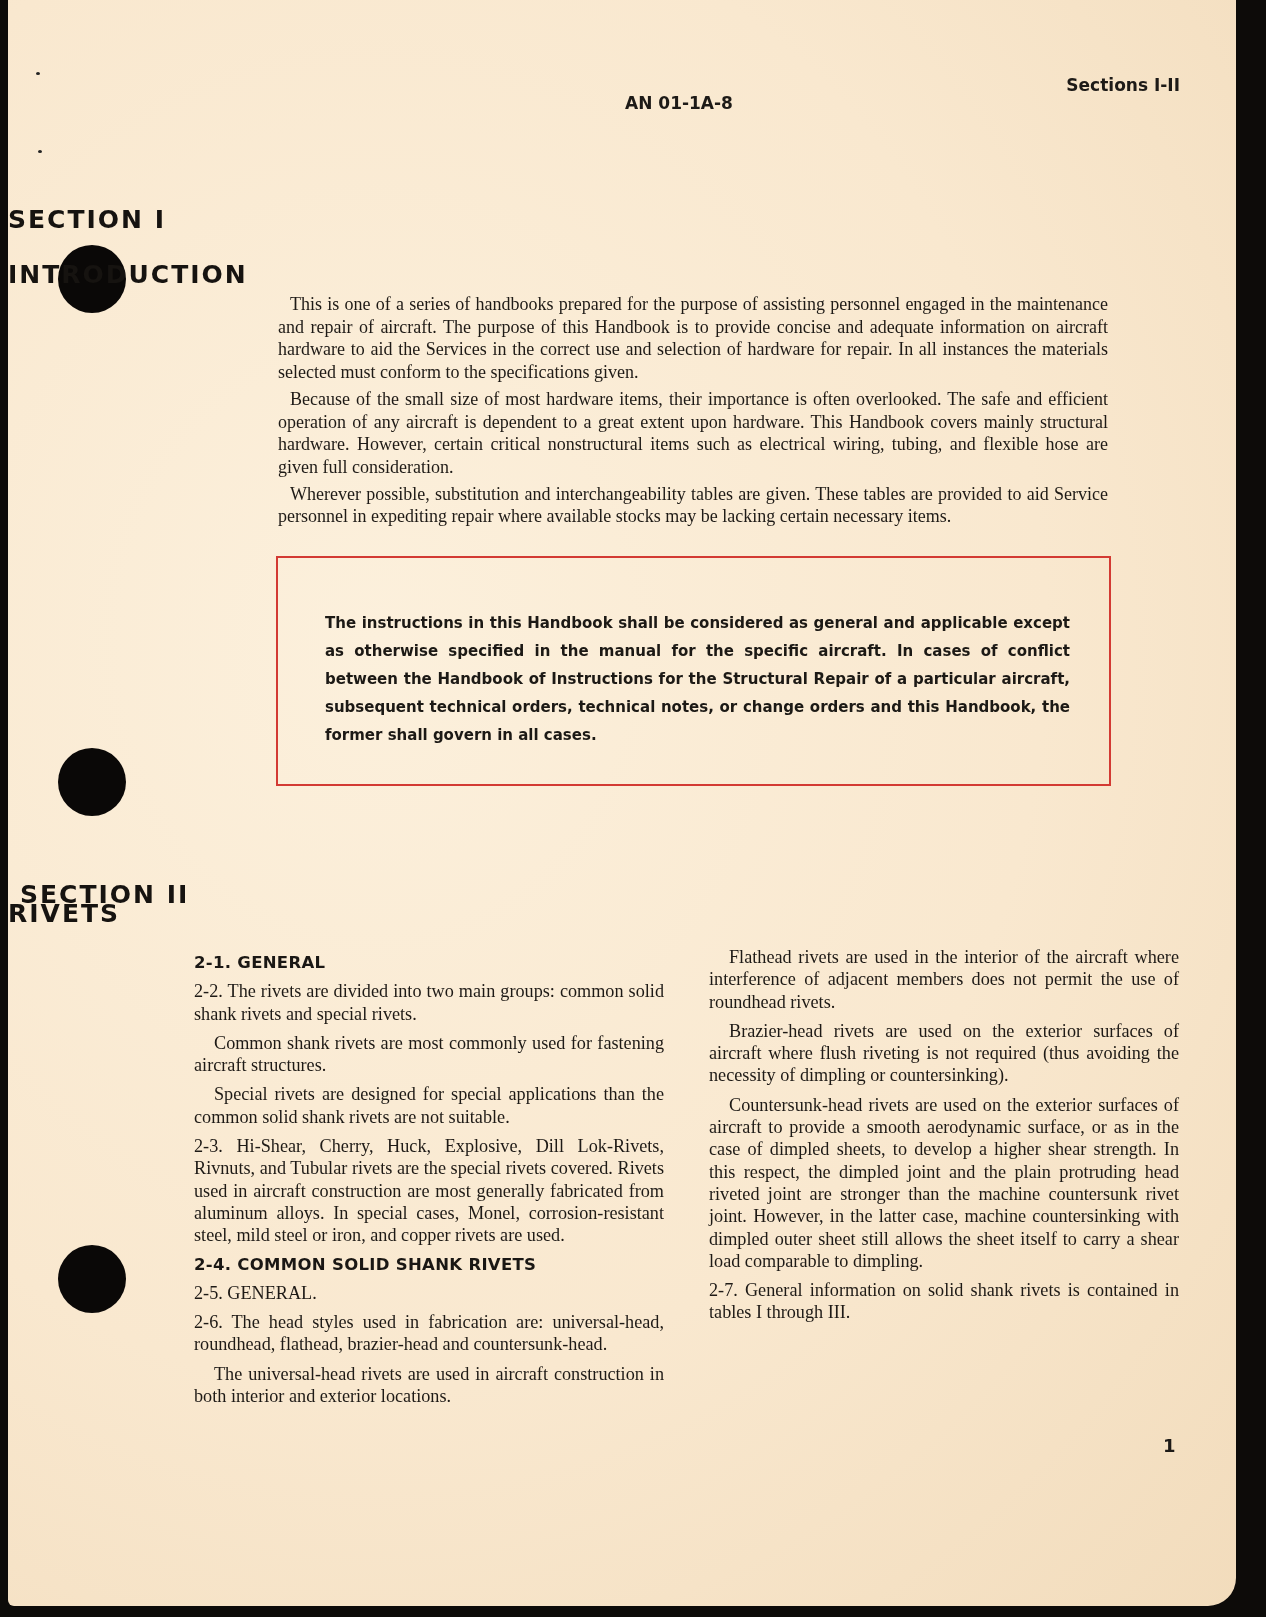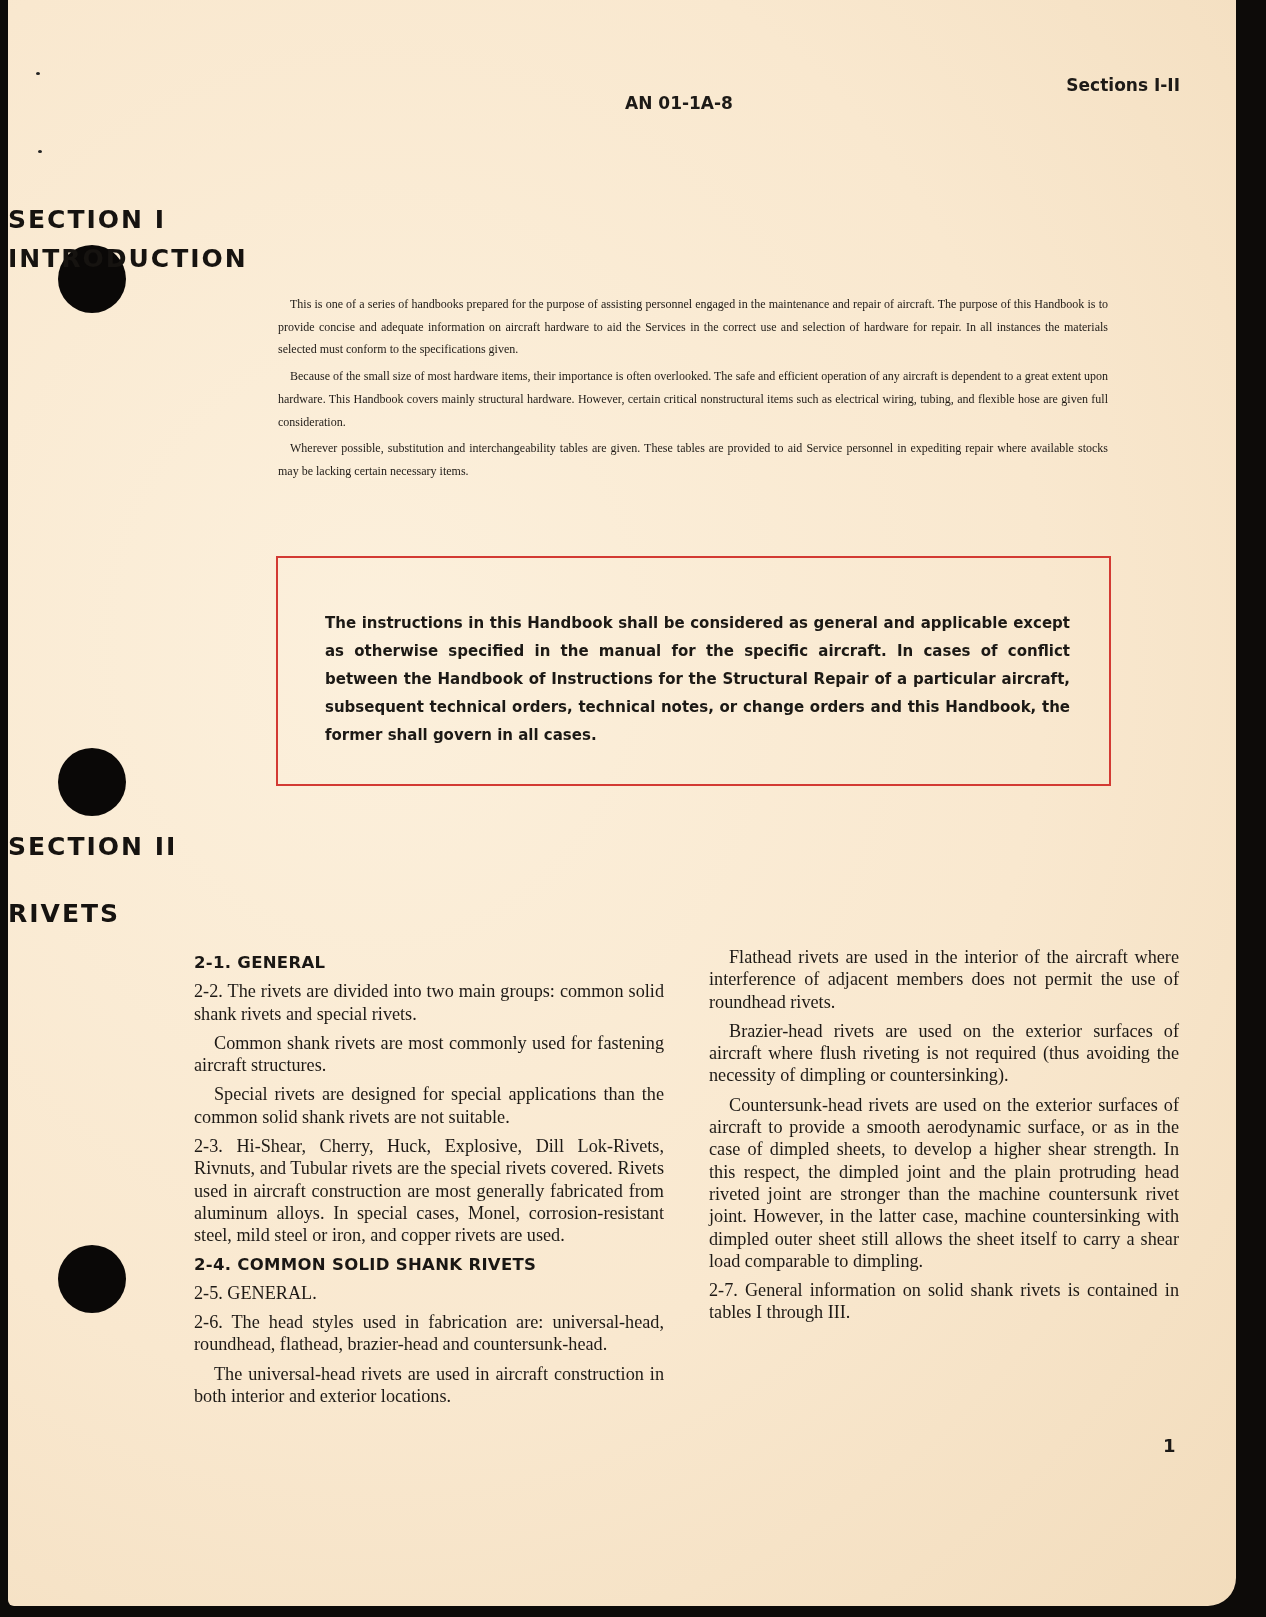--- a/index.html
+++ b/index.html
@@ -10,21 +10,21 @@
     position:absolute; left:8px; top:0; width:1228px; height:1606px;
     background: radial-gradient(ellipse at 30% 40%, #fcf0dc 0%, #f9e8cf 55%, #f2dcbc 100%);
     border-bottom-right-radius:28px;
     border-bottom-left-radius:6px;
   }
   .hole { position:absolute; width:68px; height:68px; border-radius:50%; background:#0a0807; left:50px; }
   .speck { position:absolute; width:4px; height:3px; background:#222; border-radius:50%; }
   .hdr-id { position:absolute; left:617px; top:93px; font-family:"DejaVu Sans", sans-serif; font-weight:bold; font-size:17px; color:#1d1a17; }
   .hdr-sec { position:absolute; right:56px; top:75px; font-family:"DejaVu Sans", sans-serif; font-weight:bold; font-size:17px; color:#1d1a17; }
   .sec-title { position:absolute; left:0; width:1228px; font-family:"DejaVu Sans", sans-serif; font-weight:900; color:#161310; letter-spacing:2px; font-size:25px; }
-  .intro { position:absolute; left:270px; top:293px; width:830px; font-family:"Liberation Serif", serif; font-size:12px; line-height:22.7px; color:#1e1a16; text-align:justify; }
+  .intro { position:absolute; left:270px; top:293px; width:830px; font-family:"Liberation Serif", serif; font-size:18px; line-height:22.7px; color:#1e1a16; text-align:justify; }
   .intro p { margin:0 0 4px 0; text-indent:12px; }
   .notice { position:absolute; left:268px; top:556px; width:835px; height:230px; border:2px solid #d33a33; box-sizing:border-box; }
   .notice p { position:absolute; left:42px; top:46px; width:745px; margin:5px; font-family:"DejaVu Sans", sans-serif; font-weight:bold; font-size:15px; line-height:28px; color:#1c1915; text-align:justify; }
   .col { position:absolute; font-family:"Liberation Serif", serif; font-size:18.2px; line-height:22.3px; color:#1e1a16; text-align:justify; width:470px; }
   .col .p { margin:0 0 7px 0; }
   .col .ind { text-indent:20px; }
   .col h3 { margin:0 0 6px 0; font-family:"DejaVu Sans", sans-serif; font-weight:bold; font-size:16.5px; color:#1a1714; letter-spacing:0.3px; }
   .pagenum { position:absolute; left:1155px; top:1435px; font-family:"DejaVu Sans", sans-serif; font-weight:bold; font-size:18px; color:#1d1a17; }
 </style>
 </head>
@@ -34,33 +34,33 @@
   <div class="speck" style="left:28px;top:72px;"></div>
   <div class="speck" style="left:30px;top:150px;"></div>
   <div class="hole" style="top:245px;"></div>
   <div class="hole" style="top:748px;"></div>
   <div class="hole" style="top:1245px;"></div>
 
   <div class="hdr-id">AN 01-1A-8</div>
   <div class="hdr-sec">Sections I-II</div>
 
   <div class="sec-title" style="top:205px;">SECTION I</div>
-  <div class="sec-title" style="top:244px;">INTRODUCTION</div>
+  <div class="sec-title" style="top:260px;">INTRODUCTION</div>
 
   <div class="intro">
     <p>This is one of a series of handbooks prepared for the purpose of assisting personnel engaged in the maintenance and repair of aircraft. The purpose of this Handbook is to provide concise and adequate information on aircraft hardware to aid the Services in the correct use and selection of hardware for repair. In all instances the materials selected must conform to the specifications given.</p>
     <p>Because of the small size of most hardware items, their importance is often overlooked. The safe and efficient operation of any aircraft is dependent to a great extent upon hardware. This Handbook covers mainly structural hardware. However, certain critical nonstructural items such as electrical wiring, tubing, and flexible hose are given full consideration.</p>
     <p>Wherever possible, substitution and interchangeability tables are given. These tables are provided to aid Service personnel in expediting repair where available stocks may be lacking certain necessary items.</p>
   </div>
 
   <div class="notice">
     <p>The instructions in this Handbook shall be considered as general and applicable except as otherwise specified in the manual for the specific aircraft. In cases of conflict between the Handbook of Instructions for the Structural Repair of a particular aircraft, subsequent technical orders, technical notes, or change orders and this Handbook, the former shall govern in all cases.</p>
   </div>
 
-  <div class="sec-title" style="top:832px;">SECTION II</div>
+  <div class="sec-title" style="top:880px;padding-left:12px;">SECTION II</div>
   <div class="sec-title" style="top:899px;">RIVETS</div>
 
   <div class="col" style="left:186px;top:952px;">
     <h3>2-1. GENERAL</h3>
     <div class="p">2-2. The rivets are divided into two main groups: common solid shank rivets and special rivets.</div>
     <div class="p ind">Common shank rivets are most commonly used for fastening aircraft structures.</div>
     <div class="p ind">Special rivets are designed for special applications than the common solid shank rivets are not suitable.</div>
     <div class="p">2-3. Hi-Shear, Cherry, Huck, Explosive, Dill Lok-Rivets, Rivnuts, and Tubular rivets are the special rivets covered. Rivets used in aircraft construction are most generally fabricated from aluminum alloys. In special cases, Monel, corrosion-resistant steel, mild steel or iron, and copper rivets are used.</div>
     <h3>2-4. COMMON SOLID SHANK RIVETS</h3>
     <div class="p">2-5. GENERAL.</div>

